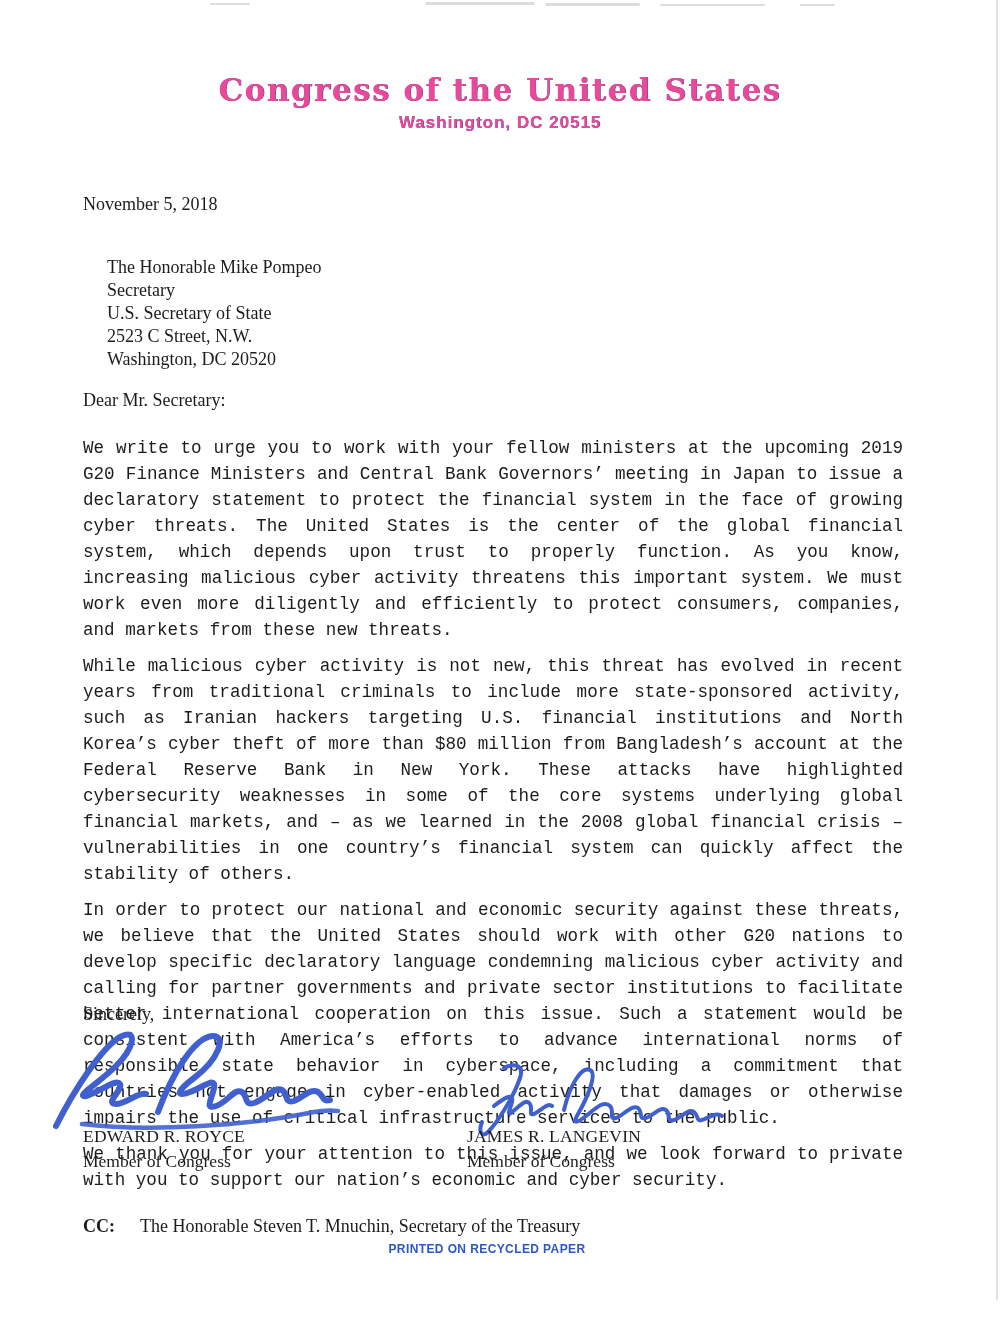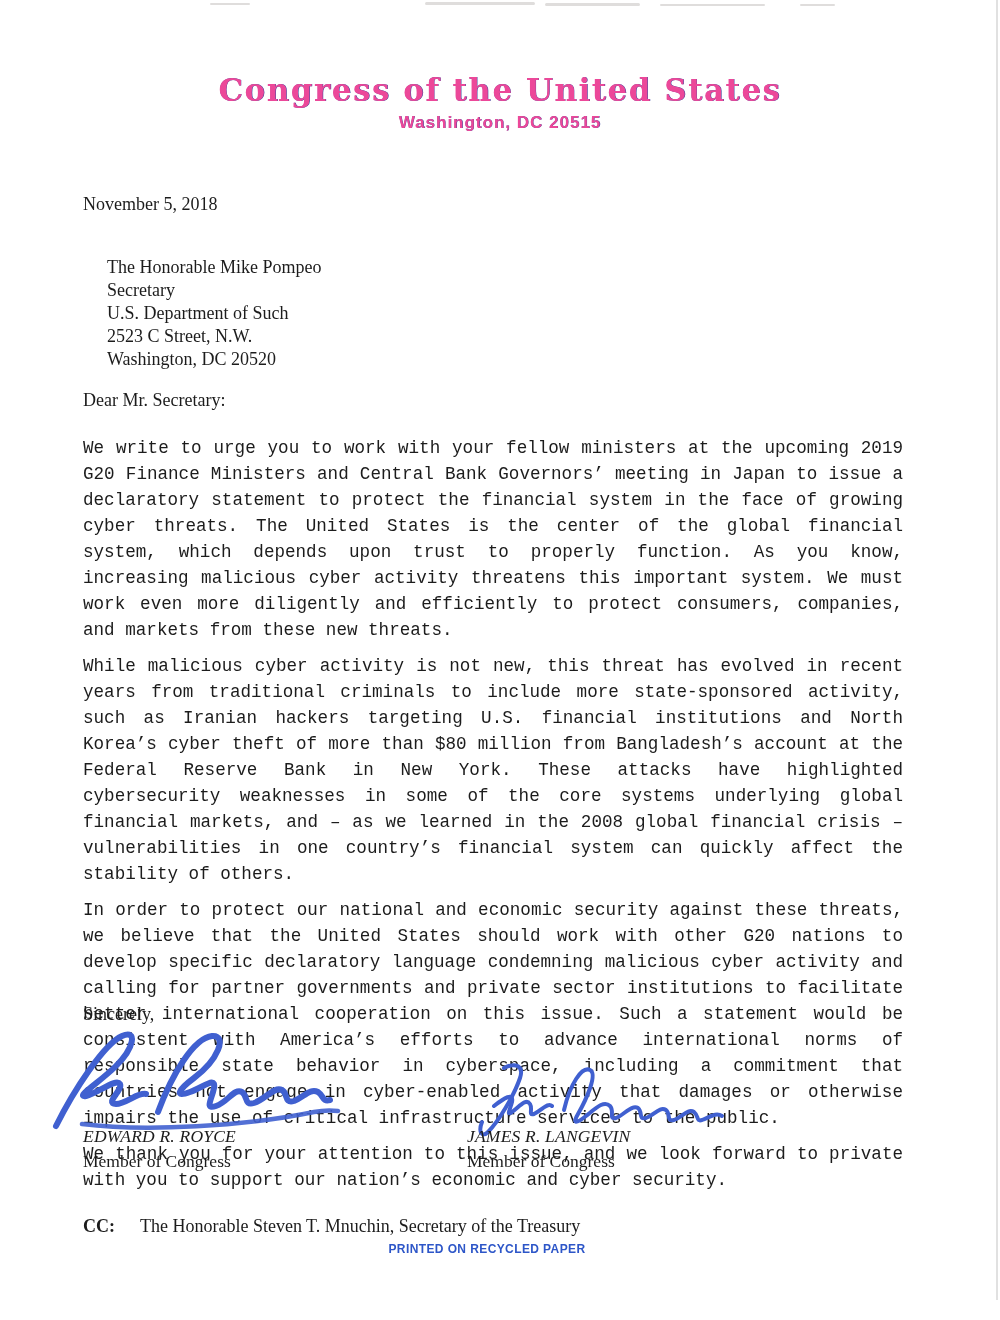--- a/index.html
+++ b/index.html
@@ -53,21 +53,21 @@
   }
 
   .closing { position: absolute; left: 83px; top: 1004px; font-size: 18px; }
 
   .sig-royce { position: absolute; left: 46px; top: 1026px; }
   .sig-langevin { position: absolute; left: 470px; top: 1060px; }
 
   .signer-block { position: absolute; font-size: 17.5px; line-height: 25px; }
   .signer-royce { left: 83px; top: 1124px; }
   .signer-langevin { left: 467px; top: 1124px; }
-  .signer-name { letter-spacing: .2px; font-style: italic; }
+  .signer-name { letter-spacing: .2px; }
 
   .cc-line { position: absolute; left: 83px; top: 1216px; font-size: 18px; }
   .cc-label { display: inline-block; width: 57px; font-weight: bold; }
 
   .footer-note {
     position: absolute; left: 387px; top: 1242px; width: 200px;
     text-align: center;
     font-family: "Liberation Sans", sans-serif;
     font-size: 12px;
     font-weight: 700;
@@ -90,21 +90,21 @@
   <div class="letterhead">
     <div class="lh1">Congress of the United States</div>
     <div class="lh2">Washington, DC 20515</div>
   </div>
 
   <div class="date-line">November 5, 2018</div>
 
   <div class="recipient">
     <div>The Honorable Mike Pompeo</div>
     <div>Secretary</div>
-    <div>U.S. Department of Such</div>
+    <div>U.S. Secretary of State</div>
     <div>2523 C Street, N.W.</div>
     <div>Washington, DC 20520</div>
   </div>
 
   <div class="salutation">Dear Mr. Secretary:</div>
 
   <div class="body-text">
     <p>We write to urge you to work with your fellow ministers at the upcoming 2019 G20 Finance Ministers and Central Bank Governors’ meeting in Japan to issue a declaratory statement to protect the financial system in the face of growing cyber threats. The United States is the center of the global financial system, which depends upon trust to properly function. As you know, increasing malicious cyber activity threatens this important system. We must work even more diligently and efficiently to protect consumers, companies, and markets from these new threats.</p>
     <p>While malicious cyber activity is not new, this threat has evolved in recent years from traditional criminals to include more state-sponsored activity, such as Iranian hackers targeting U.S. financial institutions and North Korea’s cyber theft of more than $80 million from Bangladesh’s account at the Federal Reserve Bank in New York. These attacks have highlighted cybersecurity weaknesses in some of the core systems underlying global financial markets, and – as we learned in the 2008 global financial crisis – vulnerabilities in one country’s financial system can quickly affect the stability of others.</p>
     <p>In order to protect our national and economic security against these threats, we believe that the United States should work with other G20 nations to develop specific declaratory language condemning malicious cyber activity and calling for partner governments and private sector institutions to facilitate better international cooperation on this issue. Such a statement would be consistent with America’s efforts to advance international norms of responsible state behavior in cyberspace, including a commitment that countries not engage in cyber-enabled activity that damages or otherwise impairs the use of critical infrastructure services to the public.</p>

